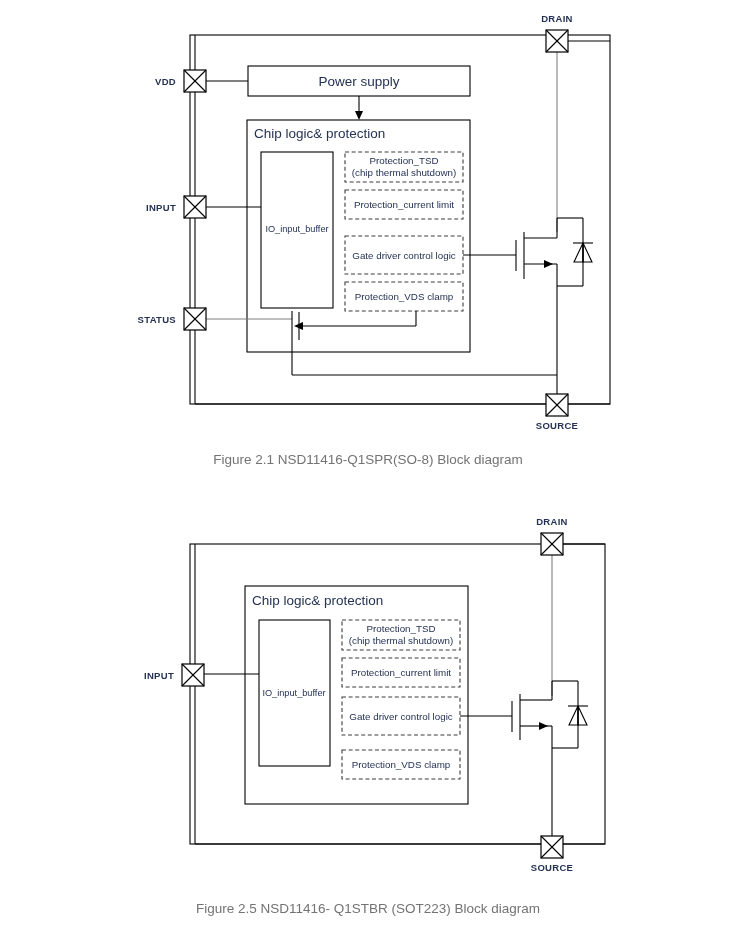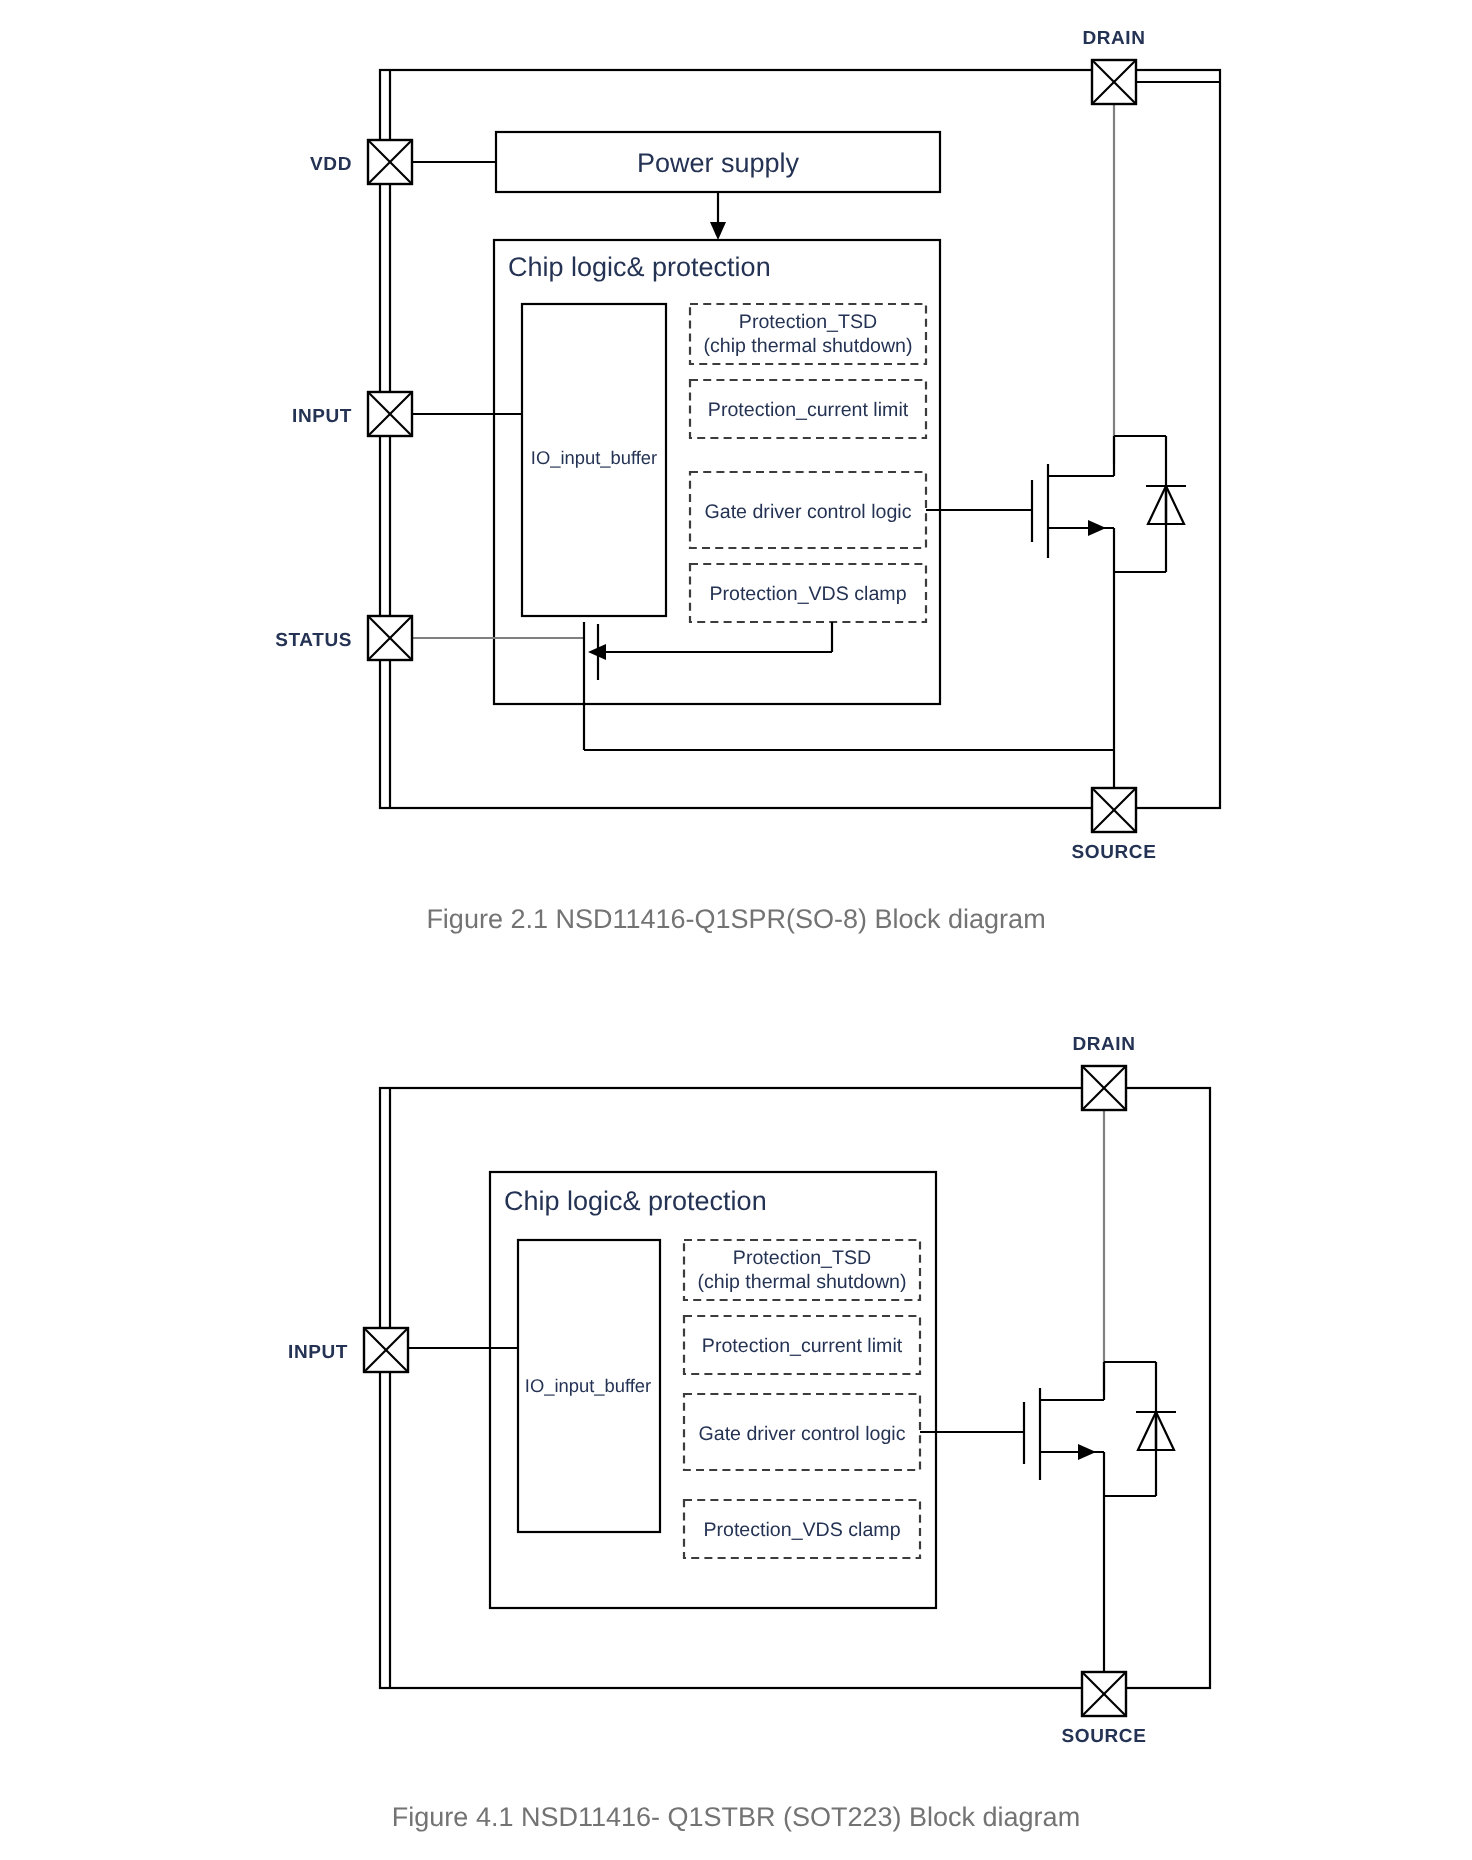--- a/index.html
+++ b/index.html
@@ -205,16 +205,16 @@
       <text class="t-pin" x="552" y="27" text-anchor="middle">DRAIN</text>
 
       <g>
         <rect class="pad" x="541" y="338" width="22" height="22"></rect>
         <line class="padx" x1="541" y1="338" x2="563" y2="360"></line>
         <line class="padx" x1="563" y1="338" x2="541" y2="360"></line>
       </g>
       <text class="t-pin" x="552" y="373" text-anchor="middle">SOURCE</text>
 
     </svg>
-    <div class="cap" style="top:403px;">Figure 4.1 NSD11416- Q1STBR (SOT223) Block diagram</div>
+    <div class="cap" style="top:403px;">Figure 2.5 NSD11416- Q1STBR (SOT223) Block diagram</div>
   </div>
 
 </div>
 
 </body></html>

